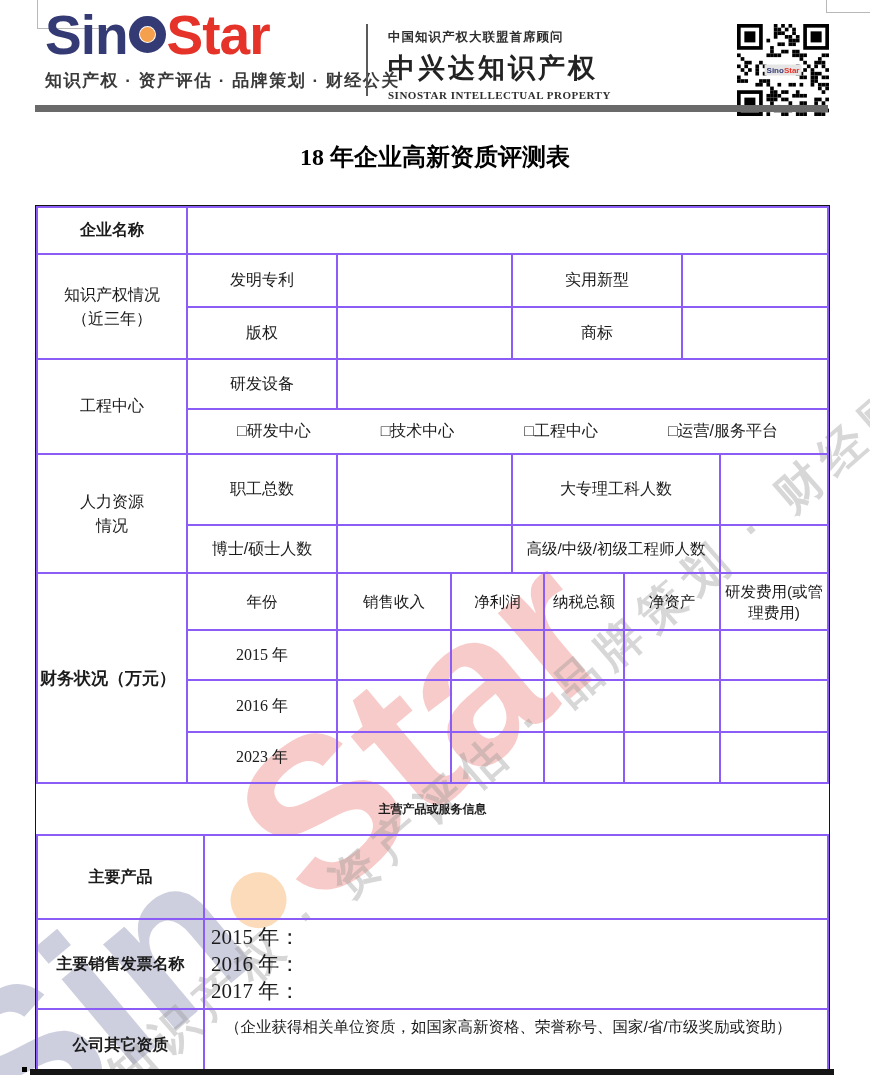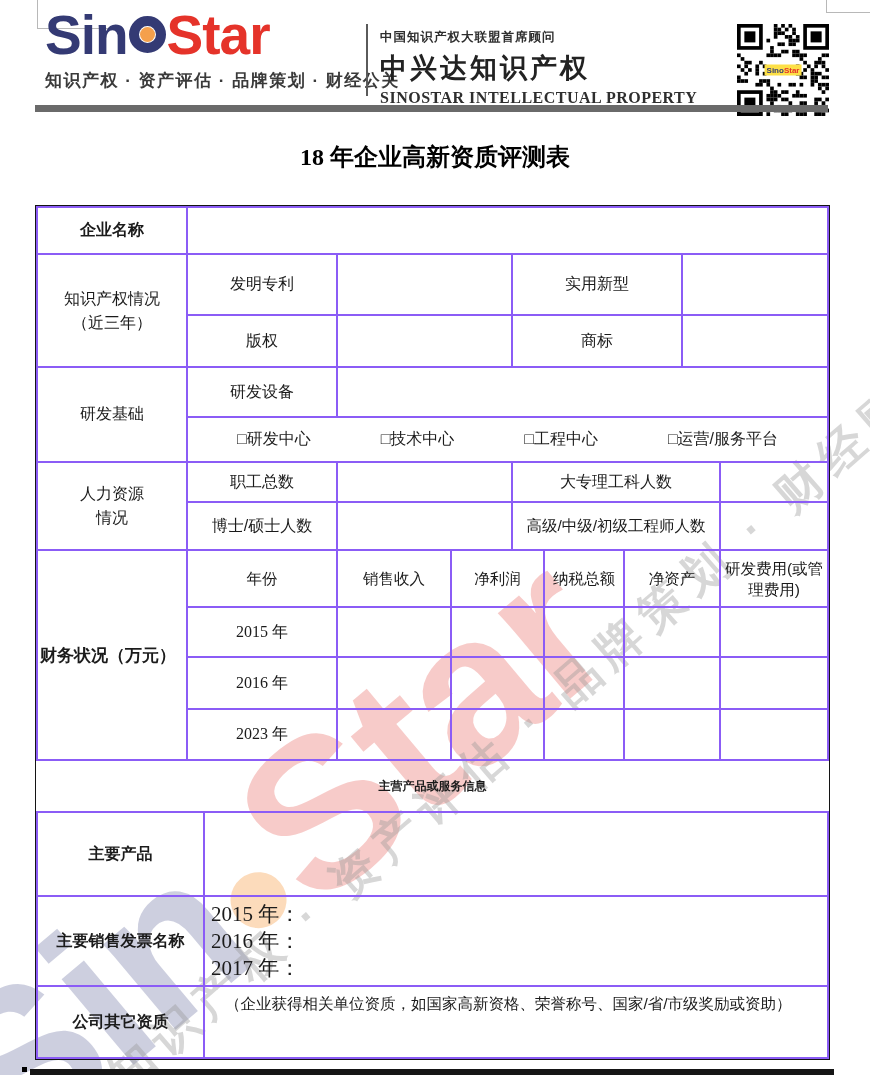--- a/index.html
+++ b/index.html
@@ -23,28 +23,28 @@
   .logo{position:absolute;left:45px;top:8px;line-height:1;}
   .logo-line{font-size:55px;font-weight:bold;letter-spacing:-1px;white-space:nowrap;}
   .logo-sino{color:#343a74;}
   .logo-star{color:#e5332a;}
   .logo-o{display:inline-block;width:17px;height:17px;border:10px solid #343a74;
           border-radius:50%;position:relative;vertical-align:1px;margin:0 1px;background:#fff;}
   .logo-o i{position:absolute;left:50%;top:50%;width:15px;height:15px;margin:-7.5px 0 0 -7.5px;
             border-radius:50%;background:#f5a04c;}
   .logo-tagline{margin-top:9px;font-size:17px;font-weight:bold;color:#3a3a3a;letter-spacing:1.5px;}
   .hdr-divider{position:absolute;left:366px;top:24px;width:2px;height:72px;background:#5a5a5a;}
-  .org{position:absolute;left:380px;top:29px;font-family:"Liberation Serif","DejaVu Serif",serif;color:#2e2e2e;}
+  .org{position:absolute;left:388px;top:29px;font-family:"Liberation Serif","DejaVu Serif",serif;color:#2e2e2e;}
   .org-small{font-size:12.5px;font-weight:bold;letter-spacing:1px;}
   .org-cn{font-size:27px;font-weight:bold;letter-spacing:3px;margin-top:4px;color:#222;}
-  .org-en{font-size:16px;font-weight:bold;letter-spacing:0.5px;margin-top:3px;}
+  .org-en{font-size:11px;font-weight:bold;letter-spacing:0.5px;margin-top:3px;}
   .qr{position:absolute;left:737px;top:24px;width:92px;height:92px;}
   .qr svg{display:block;}
   .qr-center{position:absolute;left:50%;top:50%;transform:translate(-50%,-50%);
-             background:#fde047;padding:1px 2px;font-size:8px;font-weight:bold;white-space:nowrap;}
+             background:#e5e5e5;padding:1px 2px;font-size:8px;font-weight:bold;white-space:nowrap;}
   .hdr-bar{position:absolute;left:35px;top:105px;width:793px;height:7px;background:#6a6a6a;}
   .mark{position:absolute;background:#b8b8b8;}
 
   
   .doc-title{position:absolute;left:0;top:141px;width:100%;text-align:center;z-index:2;
              font-family:"Liberation Serif","DejaVu Serif",serif;font-weight:bold;font-size:24px;color:#000;}
 
   
   .tbl-wrap{position:absolute;left:35px;top:205px;width:795px;z-index:1;
             border:1px solid #141414;box-sizing:border-box;}
@@ -284,52 +284,52 @@
           <col style="width:80px">
         <col style="width:58px">
           <col style="width:38px">
           <col>
       </colgroup>
       <tbody>
           <tr style="height:47px">
         <td class="bold">企业名称</td>
         <td colspan="8"></td>
       </tr>
-      <tr style="height:61px">
+      <tr style="height:53px">
         <td rowspan="2" class="two-line">
           <div>知识产权情况</div>
           <div>（近三年）</div>
         </td>
         <td>发明专利</td>
         <td colspan="2"></td>
         <td colspan="3">实用新型</td>
         <td colspan="2"></td>
       </tr>
       <tr style="height:52px">
         <td>版权</td>
         <td colspan="2"></td>
         <td colspan="3">商标</td>
         <td colspan="2"></td>
       </tr>
       <tr style="height:50px">
-        <td rowspan="2">研发基础</td>
+        <td rowspan="2">工程中心</td>
         <td>研发设备</td>
         <td colspan="7"></td>
       </tr>
       <tr style="height:45px">
         <td colspan="8" class="chk-cell">
           <div class="chk-flex">
             <span>□研发中心</span>
             <span>□技术中心</span>
             <span>□工程中心</span>
             <span>□运营/服务平台</span>
           </div>
         </td>
       </tr>
-      <tr style="height:40px">
+      <tr style="height:71px">
         <td rowspan="2" class="two-line">
           <div>人力资源</div>
           <div>情况</div>
         </td>
         <td>职工总数</td>
         <td colspan="2"></td>
         <td colspan="4">大专理工科人数</td>
         <td></td>
       </tr>
       <tr style="height:48px">

